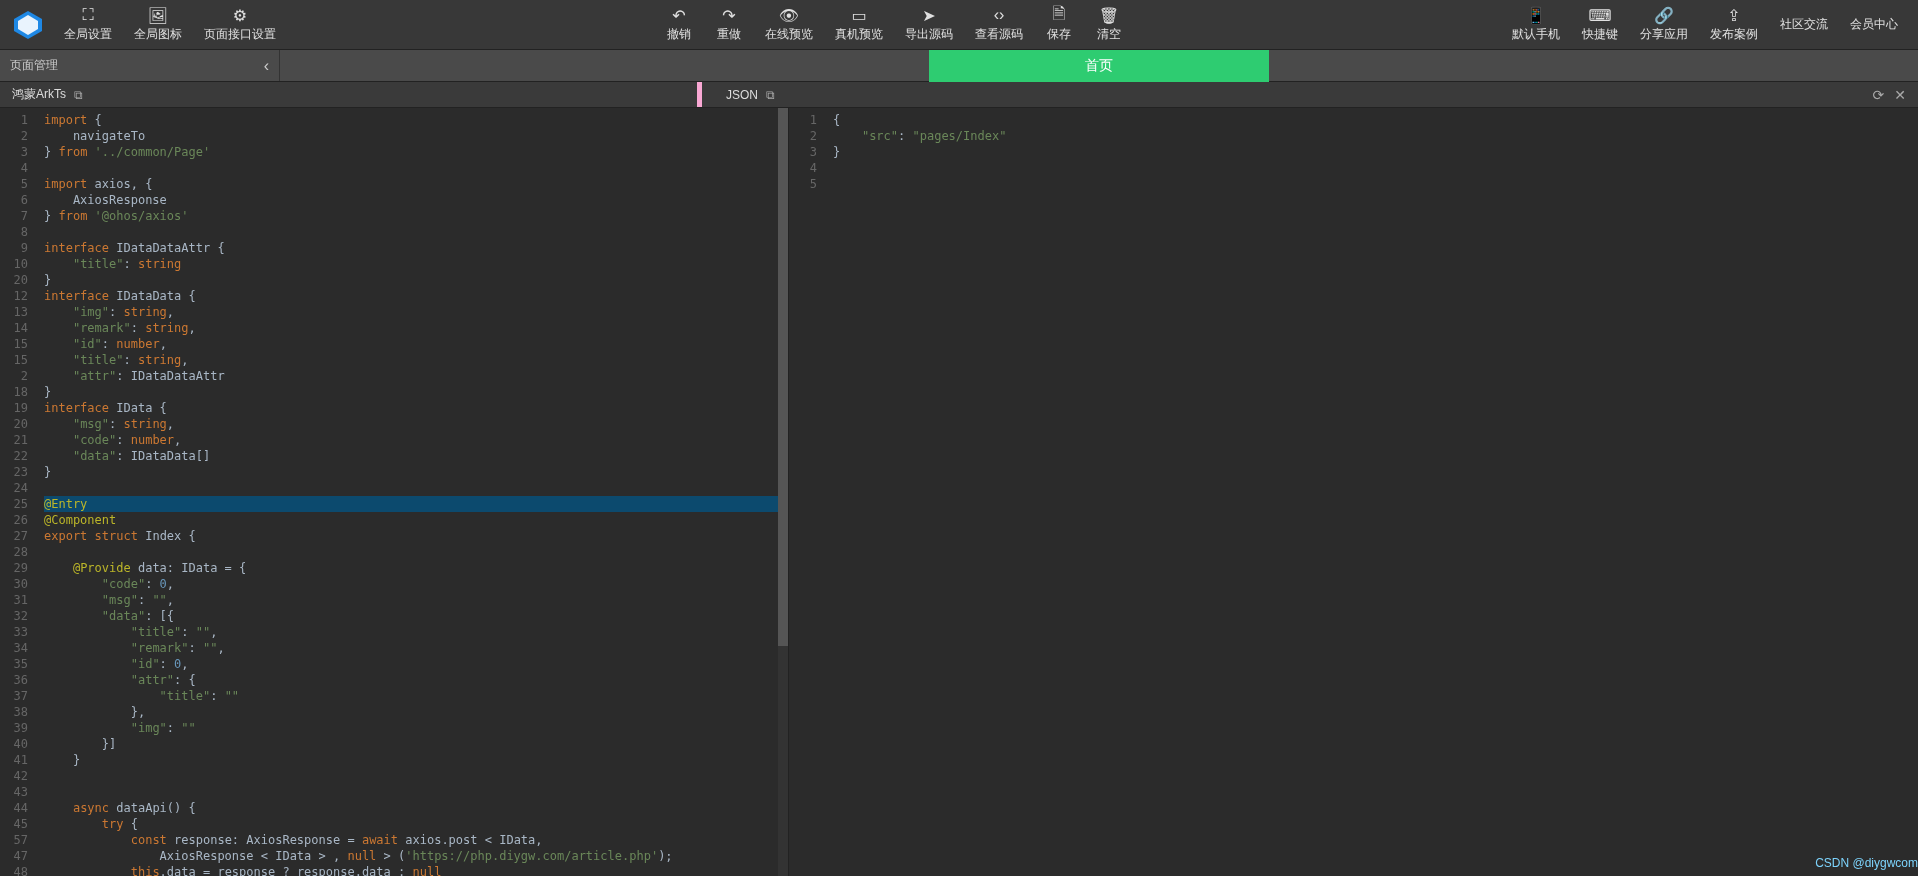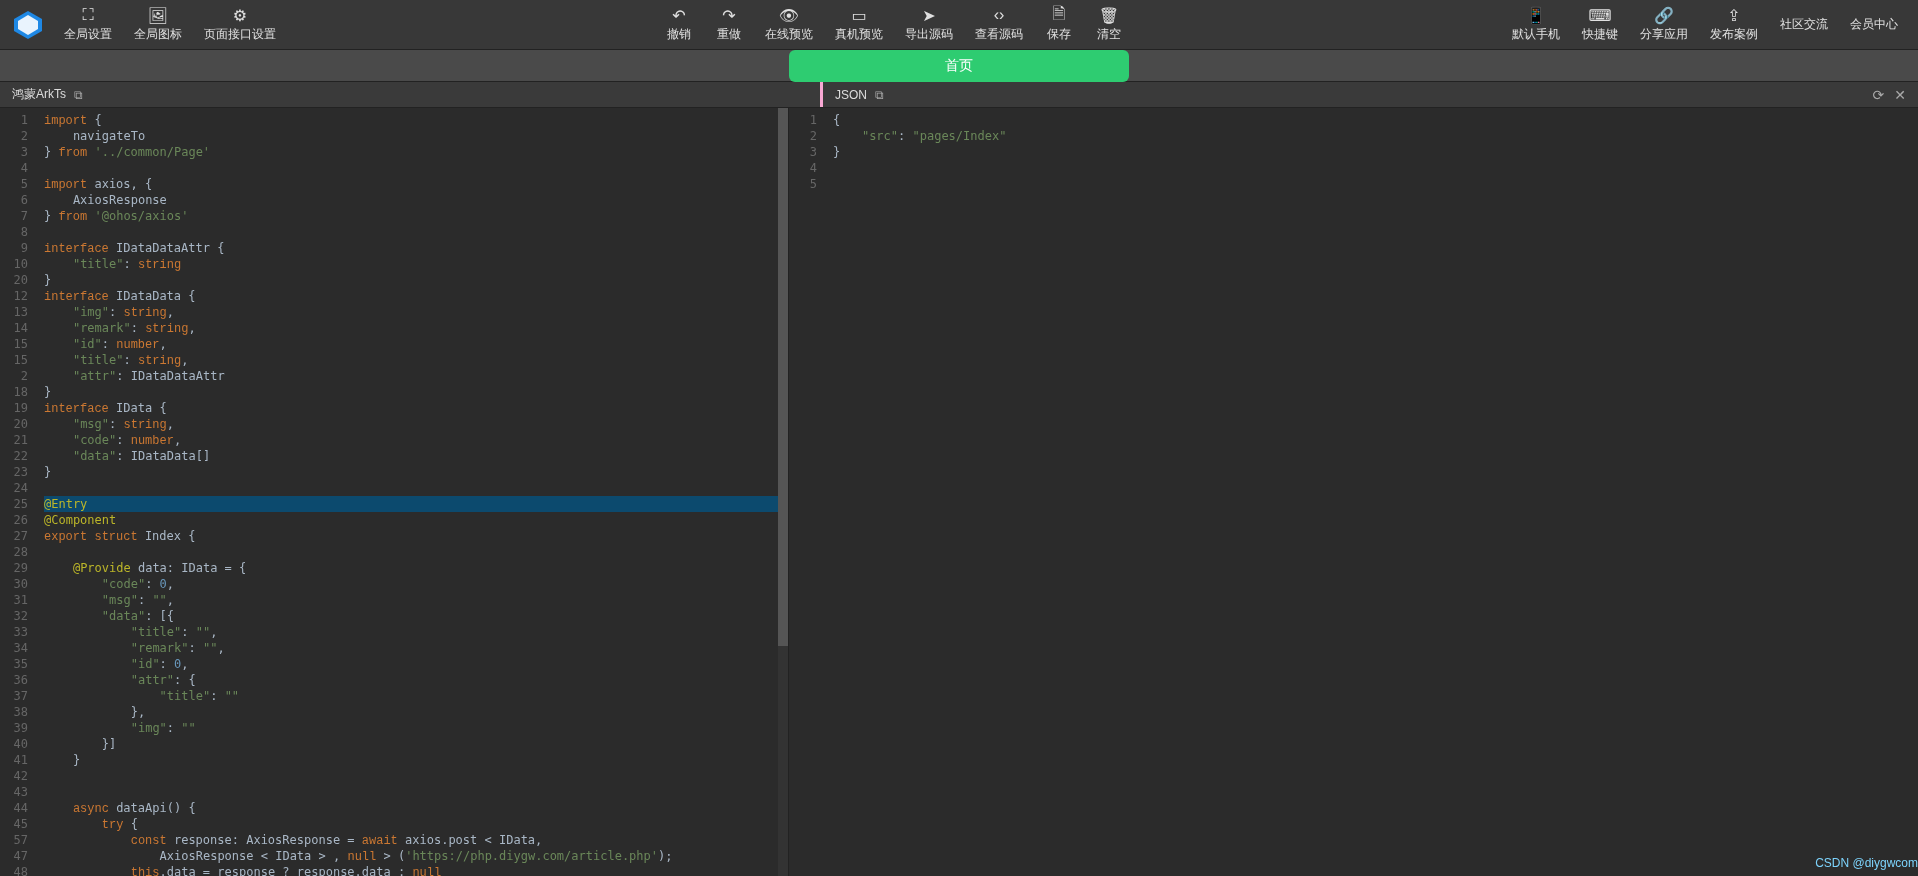--- a/index.html
+++ b/index.html
@@ -10,46 +10,46 @@
 .toolbar .logo { width:36px; height:36px; margin-right:8px; display:flex; align-items:center; justify-content:center; }
 .tb-group { display:flex; gap:2px; }
 .tb-btn { display:flex; flex-direction:column; align-items:center; justify-content:center; padding:4px 10px; cursor:pointer; color:#e0e0e0; font-size:12px; gap:2px; min-width:48px; }
 .tb-btn .ico { font-size:16px; height:18px; display:flex; align-items:center; justify-content:center; }
 .tb-spacer { flex:1; }
 
 
 .subheader { height:32px; background:#4a4a4a; display:flex; align-items:stretch; border-bottom:1px solid #222; }
 .sh-panel { width:280px; display:flex; align-items:center; padding:0 10px; background:#4a4a4a; border-right:1px solid #333; justify-content:space-between; }
 .sh-center { flex:1; display:flex; align-items:center; justify-content:center; position:relative; }
-.sh-tab { background:#2ecc71; color:#fff; padding:0 40px; height:32px; display:flex; align-items:center; font-size:14px; position:absolute; left:50%; top:0; transform:translateX(-50%); min-width:340px; justify-content:center;border-radius:6px; }
+.sh-tab { background:#2ecc71; color:#fff; padding:0 40px; height:32px; display:flex; align-items:center; font-size:14px; position:absolute; left:50%; top:0; transform:translateX(-50%); min-width:340px; justify-content:center; }
 .sh-right { width:320px; display:flex; align-items:center; padding:0 10px; background:#4a4a4a; border-left:1px solid #333; justify-content:space-between; }
 .chev { font-size:16px; color:#ccc; cursor:pointer; }
 
 
 .ed-header { height:26px; background:#3a3a3a; display:flex; align-items:stretch; border-bottom:1px solid #222; }
 .ed-tab { display:flex; align-items:center; padding:0 12px; gap:8px; background:#3a3a3a; font-size:12px; color:#ddd; }
-.ed-tab.left { width:823px; border-right:3px solid #f9a8d4; }
+.ed-tab.left { width:702px; border-right:5px solid #f9a8d4; }
 .ed-tab.right { flex:1; justify-content:space-between; }
 .ed-actions { display:flex; gap:10px; font-size:14px; color:#aaa; }
 .ed-actions span { cursor:pointer; }
 .copy-ico { cursor:pointer; color:#aaa; }
 
 
 .editors { display:flex; height:calc(876px - 50px - 32px - 26px); }
 .editor { background:#2b2b2b; display:flex; font-family:Consolas,Monaco,monospace; font-size:12px; line-height:16px; overflow:hidden; }
 .editor.left { width:789px; border-right:1px solid #222; position:relative; }
 .editor.right { flex:1; }
 .gutter { background:#2b2b2b; color:#666; text-align:right; padding:4px 8px 4px 4px; user-select:none; min-width:36px; }
 .gutter div { height:16px; }
 .code { padding:4px 8px; white-space:pre; color:#a9b7c6; flex:1; overflow:auto; }
 .code .line { height:16px; }
 .hl-line { background:#0c4a6e; display:inline-block; width:100%; }
 
 
-.kw { color:#cc7832;font-family:Liberation Mono, monospace; }
+.kw { color:#cc7832; }
 .str { color:#6a8759; }
 .num { color:#6897bb; }
 .dec { color:#bbb529; }
 
 
 .editor.left::-webkit-scrollbar { width:10px; }
 .vsb { position:absolute; right:0; top:0; width:10px; height:100%; background:#333; }
 .vsb-thumb { position:absolute; right:0; width:10px; background:#555; }
 
 .watermark { position:absolute; right:0; bottom:6px; color:#7dd3fc; font-size:12px; font-family:Arial; }
@@ -134,34 +134,38 @@
       <div class="tb-btn">
         <div>社区交流</div>
       </div>
       <div class="tb-btn">
         <div>会员中心</div>
       </div>
     </div>
 </div>
 
 <div class="subheader">
+  <div class="sh-panel">
+    <span>页面管理</span>
+    <span class="chev">‹</span>
+  </div>
   <div class="sh-center">
     <div class="sh-tab">
       <span>首页</span>
     </div>
   </div>
 </div>
 
 <div class="ed-header">
   <div class="ed-tab left">
     <span>鸿蒙ArkTs</span>
     <span class="copy-ico">⧉</span>
   </div>
   <div class="ed-tab right">
-    <div style="display:flex;gap:8px;align-items:center;">
+    <div style="display:flex;gap:8px;align-items:center;margin-left:12px;">
       <span>JSON</span>
       <span class="copy-ico">⧉</span>
     </div>
     <div class="ed-actions">
       <span>⟳</span>
       <span>✕</span>
     </div>
   </div>
 </div>
 

